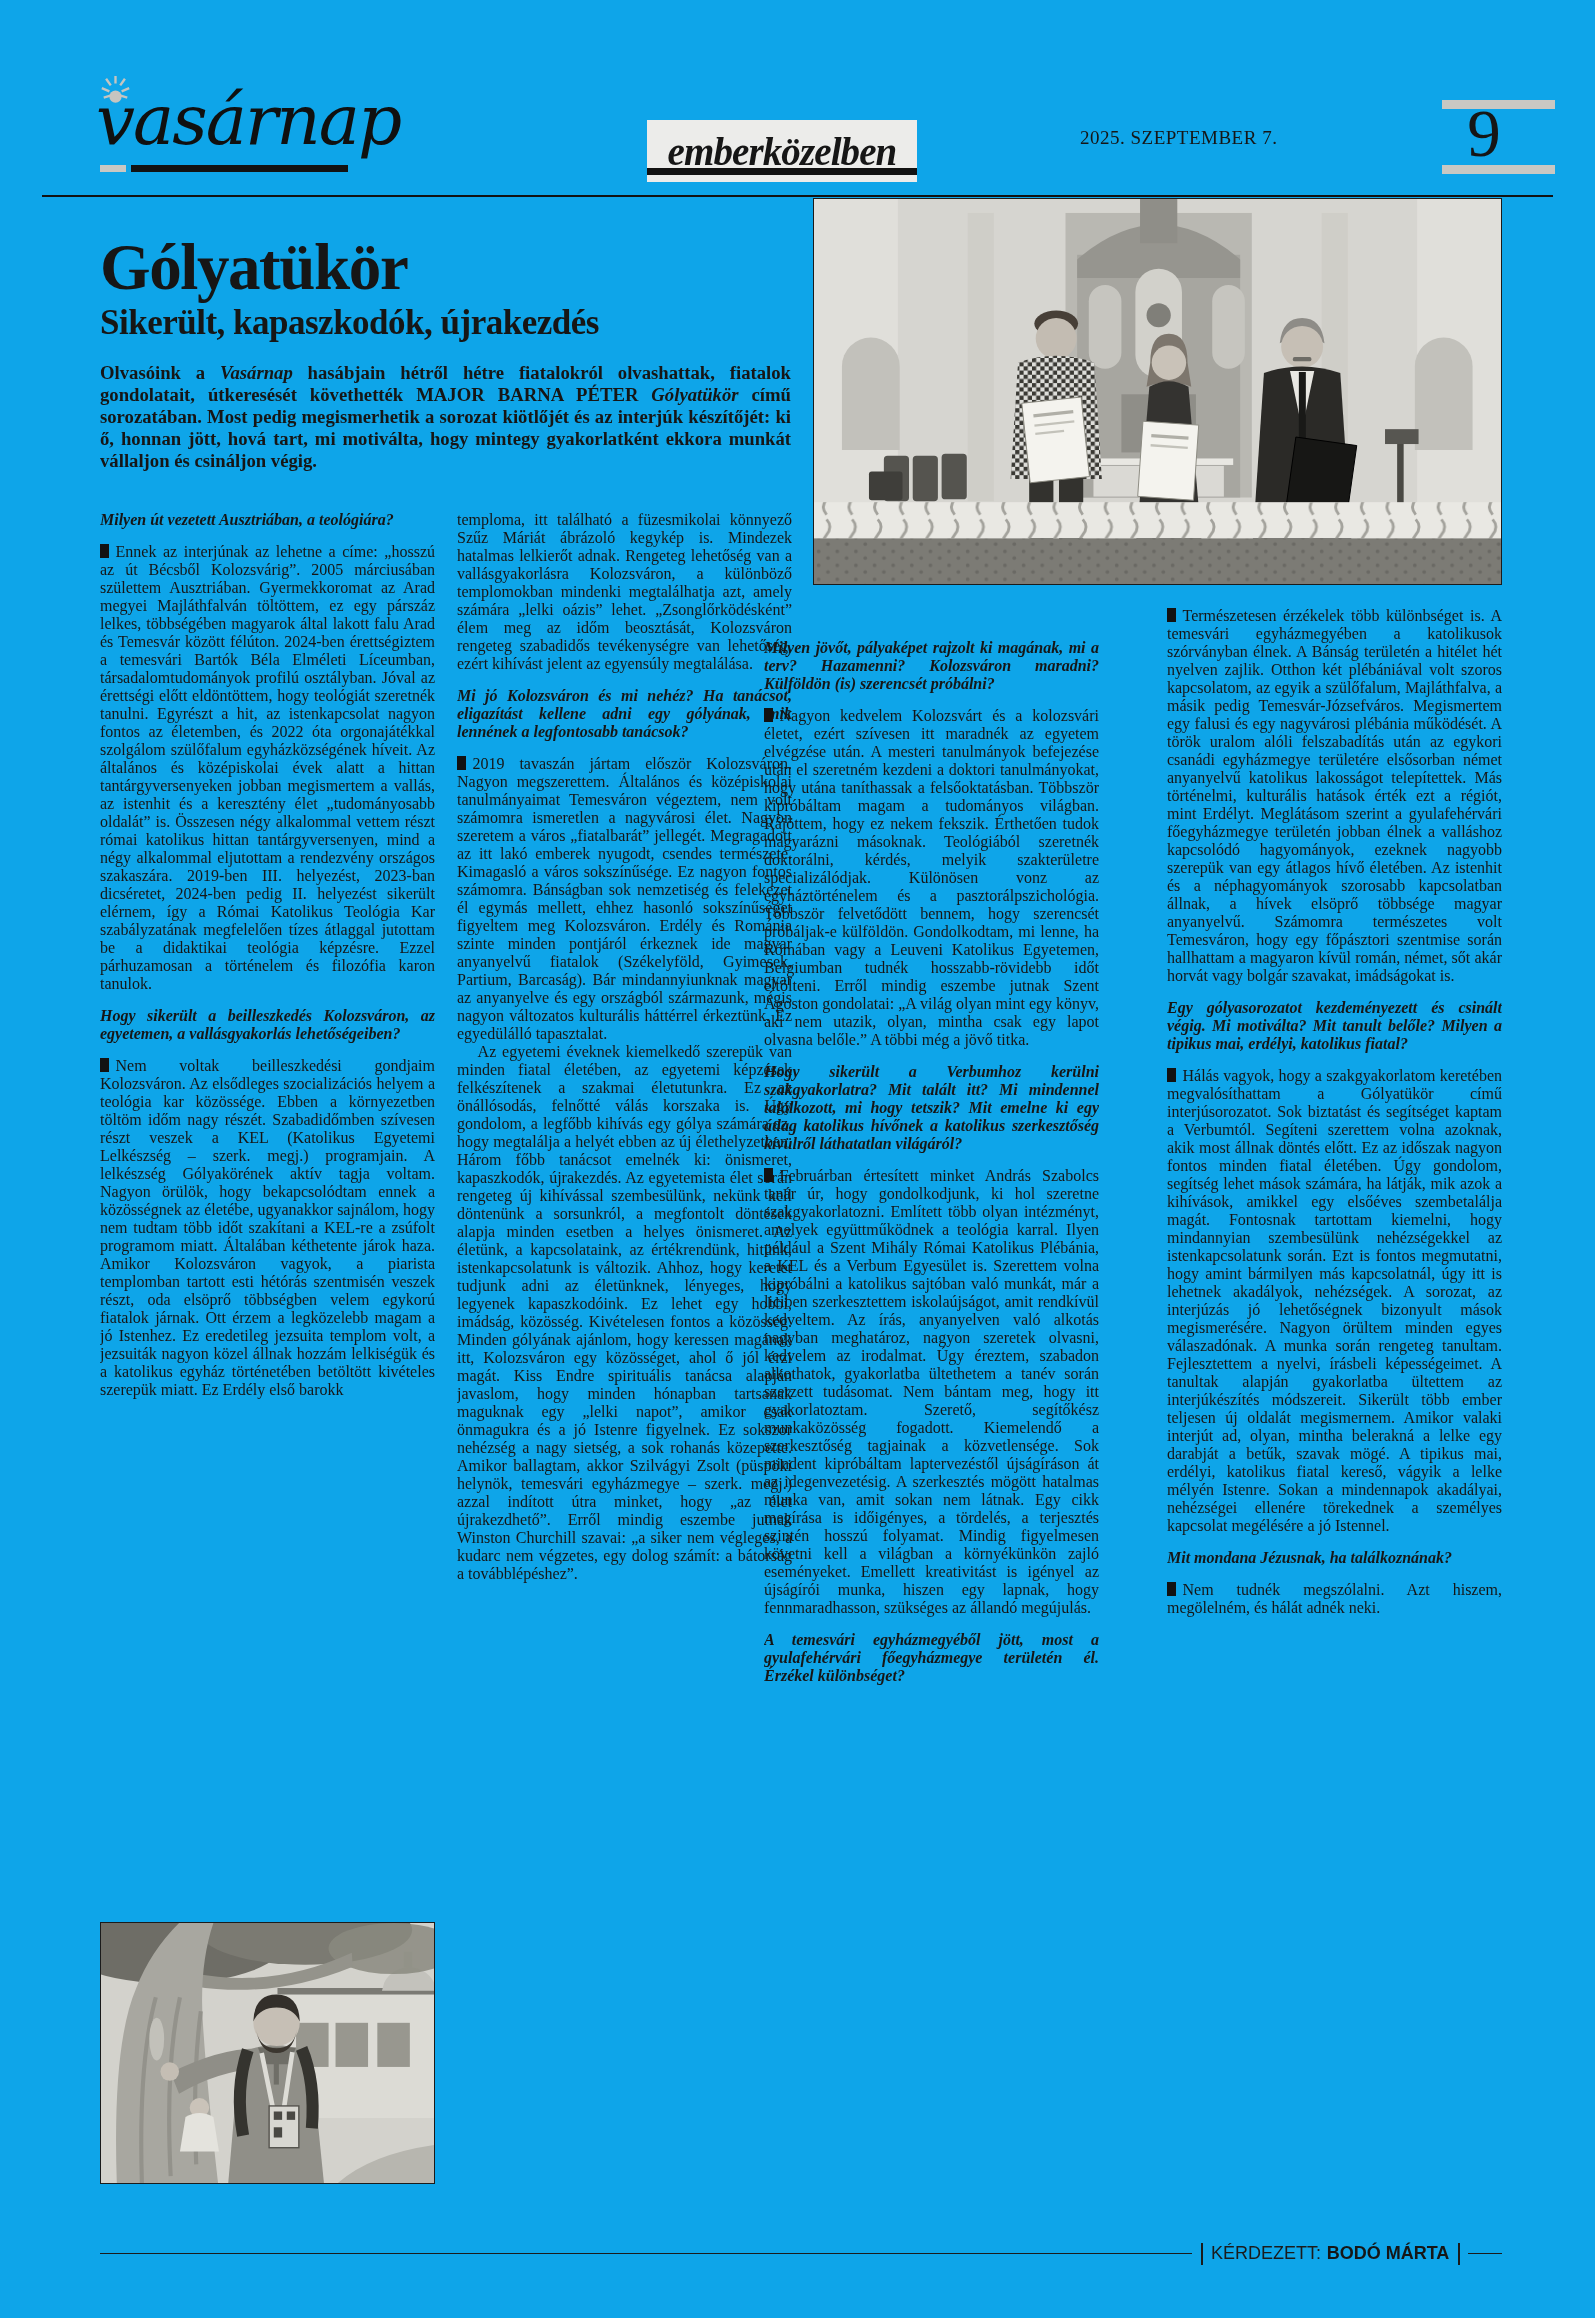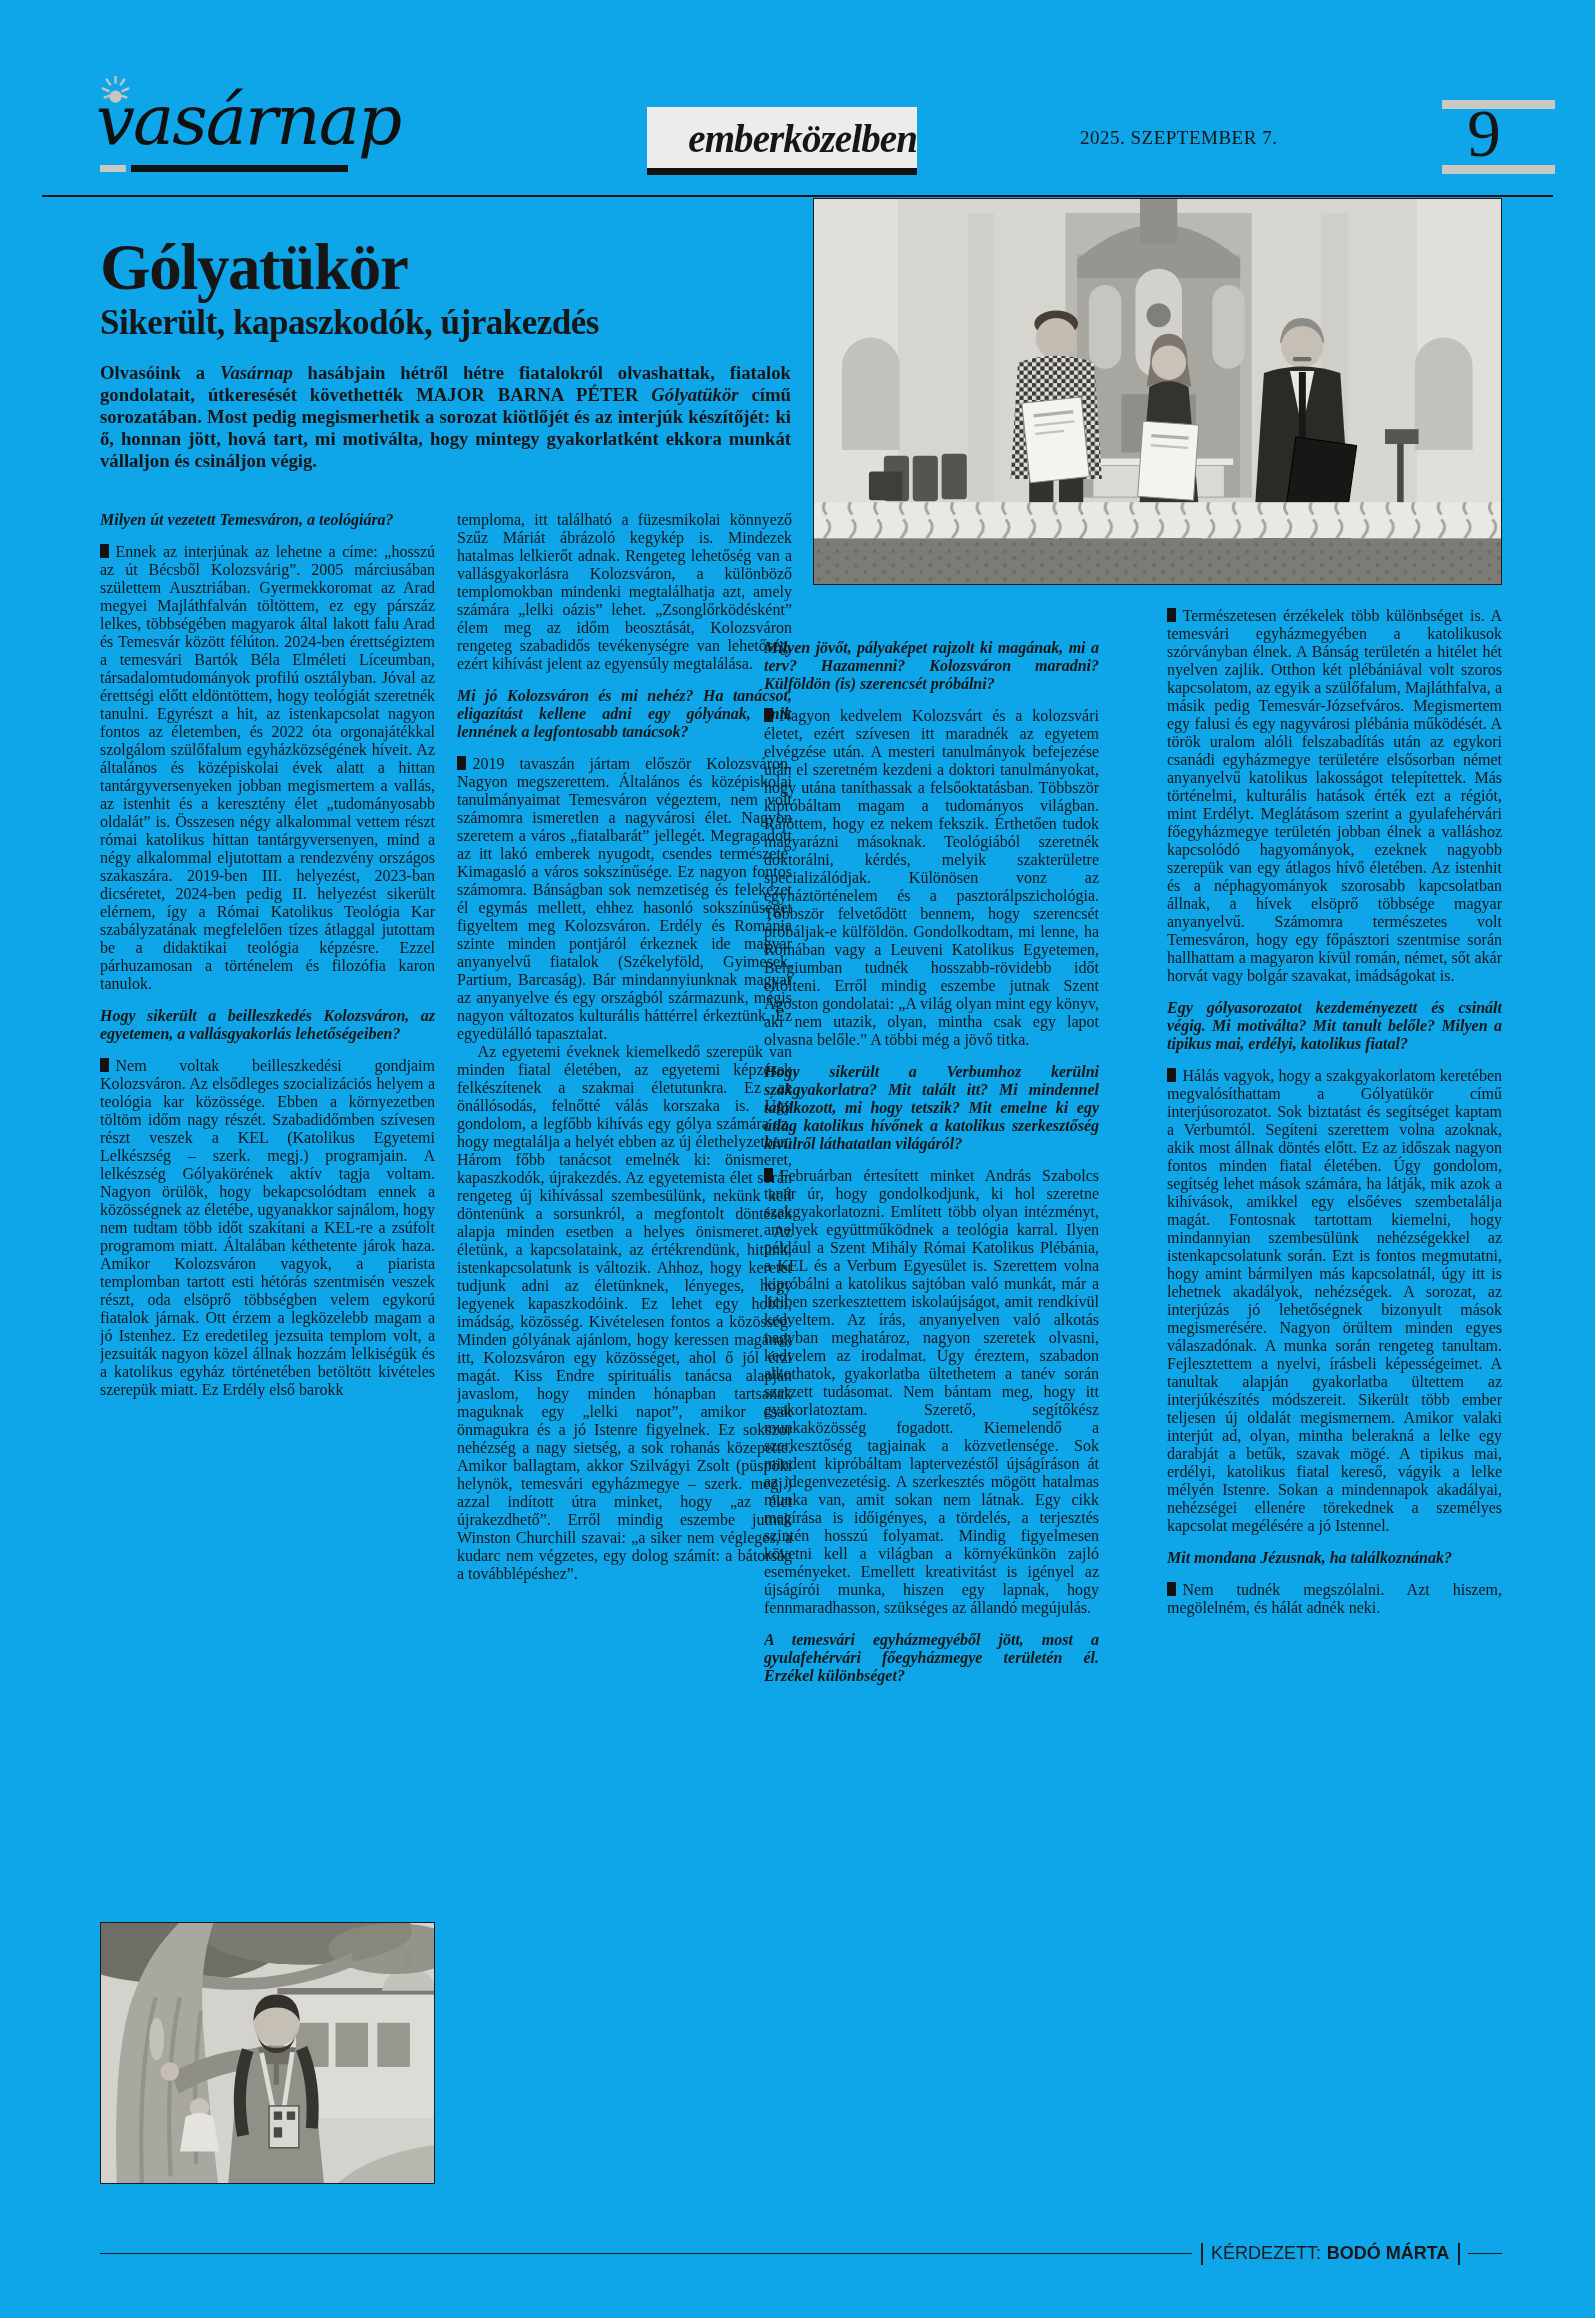--- a/index.html
+++ b/index.html
@@ -4,22 +4,22 @@
 <style>
   html,body{margin:0;padding:0;background:#888;}
   #page{position:relative;width:1595px;height:2319px;background:#0ea5e9;color:#161616;
         font-family:"Liberation Serif",serif;overflow:hidden;padding-left:12px;}
   
   .logo{position:absolute;left:96px;top:83px;font-style:italic;font-size:69px;line-height:75px;
         letter-spacing:-1.9px;color:#101010;font-family:"DejaVu Serif",serif;}
   .logo-sun{position:absolute;left:99px;top:74px;width:33px;height:33px;}
   .logo-bar-gray{position:absolute;left:100px;top:165px;width:26px;height:6.5px;background:#c9c8c3;}
   .logo-bar-black{position:absolute;left:131px;top:165px;width:217px;height:6.5px;background:#121212;}
-  .section-box{position:absolute;left:647px;top:107px;width:270px;height:62px;background:#ececea;
-        display:flex;align-items:center;justify-content:flex-end;}
+  .section-box{position:absolute;left:647px;top:120px;width:270px;height:62px;background:#ececea;
+        display:flex;align-items:center;justify-content:center;}
   .section-box span{font-style:italic;font-weight:bold;font-size:39px;letter-spacing:-0.9px;}
   .section-bar{position:absolute;left:647px;top:168px;width:270px;height:6.5px;background:#121212;}
   .issue-date{position:absolute;left:1080px;top:127px;width:327px;
         font-weight:normal;font-size:19px;letter-spacing:0.5px;}
   .pagenum-bar{position:absolute;left:1442px;width:113px;height:9.3px;background:#c9c8c3;}
   .pagenum{position:absolute;left:1442px;top:102px;width:84px;text-align:center;
         font-size:67px;line-height:62px;font-family:"Liberation Serif",serif;}
   .header-rule{position:absolute;left:42px;top:195px;width:1511px;height:2.3px;background:#121212;}
   
   .title{position:absolute;left:100px;top:232px;font-size:65px;line-height:70px;font-weight:bold;
@@ -208,21 +208,21 @@
       <path d="M346,280 l24,118 M412,278 l-18,120" stroke="#dddcd6" stroke-width="10" fill="none"></path>
       <rect x="362" y="394" width="64" height="90" fill="#d8d7d1" stroke="#55544e" stroke-width="3"></rect>
       <rect x="372" y="406" width="18" height="18" fill="#4a4944"></rect>
       <rect x="400" y="406" width="18" height="18" fill="#4a4944"></rect>
       <rect x="372" y="440" width="18" height="22" fill="#4a4944"></rect>
       <path d="M510,560 q70,-62 207,-82 v82 z" fill="#b7b6af"></path>
     </svg>
   </figure>
 
   <div id="col1" class="col">
-      <p class="q">Milyen út vezetett Temesváron, a teológiára?</p>
+      <p class="q">Milyen út vezetett Ausztriában, a teológiára?</p>
       <p class="a"><span class="amark"></span>Ennek az interjúnak az lehetne a címe: „hosszú az út Bécsből Kolozsvárig”. 2005 márciusában születtem Ausztriában. Gyermekkoromat az Arad megyei Majláthfalván töltöttem, ez egy párszáz lelkes, többségében magyarok által lakott falu Arad és Temesvár között félúton. 2024-ben érettségiztem a temesvári Bartók Béla Elméleti Líceumban, társadalomtudományok profilú osztályban. Jóval az érettségi előtt eldöntöttem, hogy teológiát szeretnék tanulni. Egyrészt a hit, az istenkapcsolat nagyon fontos az életemben, és 2022 óta orgonajátékkal szolgálom szülőfalum egyházközségének híveit. Az általános és középiskolai évek alatt a hittan tantárgyversenyeken jobban megismertem a vallás, az istenhit és a keresztény élet „tudományosabb oldalát” is. Összesen négy alkalommal vettem részt római katolikus hittan tantárgyversenyen, mind a négy alkalommal eljutottam a rendezvény országos szakaszára. 2019-ben III. helyezést, 2023-ban dicséretet, 2024-ben pedig II. helyezést sikerült elérnem, így a Római Katolikus Teológia Kar szabályzatának megfelelően tízes átlaggal jutottam be a didaktikai teológia képzésre. Ezzel párhuzamosan a történelem és filozófia karon tanulok.</p>
       <p class="q">Hogy sikerült a beilleszkedés Kolozsváron, az egyetemen, a vallásgyakorlás lehetőségeiben?</p>
       <p class="a"><span class="amark"></span>Nem voltak beilleszkedési gondjaim Kolozsváron. Az elsődleges szocializációs helyem a teológia kar közössége. Ebben a környezetben töltöm időm nagy részét. Szabadidőmben szívesen részt veszek a KEL (Katolikus Egyetemi Lelkészség – szerk. megj.) programjain. A lelkészség Gólyakörének aktív tagja voltam. Nagyon örülök, hogy bekapcsolódtam ennek a közösségnek az életébe, ugyanakkor sajnálom, hogy nem tudtam több időt szakítani a KEL-re a zsúfolt programom miatt. Általában kéthetente járok haza. Amikor Kolozsváron vagyok, a piarista templomban tartott esti hétórás szentmisén veszek részt, oda elsöprő többségben velem egykorú fiatalok járnak. Ott érzem a legközelebb magam a jó Istenhez. Ez eredetileg jezsuita templom volt, a jezsuiták nagyon közel állnak hozzám lelkiségük és a katolikus egyház történetében betöltött kivételes szerepük miatt. Ez Erdély első barokk</p>
     </div>
   <div id="col2" class="col">
       <p class="cont">temploma, itt található a füzesmikolai könnyező Szűz Máriát ábrázoló kegykép is. Mindezek hatalmas lelkierőt adnak. Rengeteg lehetőség van a vallásgyakorlásra Kolozsváron, a különböző templomokban mindenki megtalálhatja azt, amely számára „lelki oázis” lehet. „Zsonglőrködésként” élem meg az időm beosztását, Kolozsváron rengeteg szabadidős tevékenységre van lehetőség, ezért kihívást jelent az egyensúly megtalálása.</p>
       <p class="q">Mi jó Kolozsváron és mi nehéz? Ha tanácsot, eligazítást kellene adni egy gólyának, mik lennének a legfontosabb tanácsok?</p>
       <p class="a"><span class="amark"></span>2019 tavaszán jártam először Kolozsváron. Nagyon megszerettem. Általános és középiskolai tanulmányaimat Temesváron végeztem, nem volt számomra ismeretlen a nagyvárosi élet. Nagyon szeretem a város „fiatalbarát” jellegét. Megragadott az itt lakó emberek nyugodt, csendes természete. Kimagasló a város sokszínűsége. Ez nagyon fontos számomra. Bánságban sok nemzetiség és felekezet él egymás mellett, ehhez hasonló sokszínűséget figyeltem meg Kolozsváron. Erdély és Románia szinte minden pontjáról érkeznek ide magyar anyanyelvű fiatalok (Székelyföld, Gyimesek, Partium, Barcaság). Bár mindannyiunknak magyar az anyanyelve és egy országból származunk, mégis nagyon változatos kulturális háttérrel érkeztünk. Ez egyedülálló tapasztalat.</p>
       <p class="pi">Az egyetemi éveknek kiemelkedő szerepük van minden fiatal életében, az egyetemi képzések felkészítenek a szakmai életutunkra. Ez az önállósodás, felnőtté válás korszaka is. Úgy gondolom, a legfőbb kihívás egy gólya számára az, hogy megtalálja a helyét ebben az új élethelyzetben. Három főbb tanácsot emelnék ki: önismeret, kapaszkodók, újrakezdés. Az egyetemista élet során rengeteg új kihívással szembesülünk, nekünk kell döntenünk a sorsunkról, a megfontolt döntések alapja minden esetben a helyes önismeret. Az életünk, a kapcsolataink, az értékrendünk, hitünk, istenkapcsolatunk is változik. Ahhoz, hogy keretet tudjunk adni az életünknek, lényeges, hogy legyenek kapaszkodóink. Ez lehet egy hobbi, imádság, közösség. Kivételesen fontos a közösség. Minden gólyának ajánlom, hogy keressen magának itt, Kolozsváron egy közösséget, ahol ő jól érzi magát. Kiss Endre spirituális tanácsa alapján javaslom, hogy minden hónapban tartsanak maguknak egy „lelki napot”, amikor csak önmagukra és a jó Istenre figyelnek. Ez sokszor nehézség a nagy sietség, a sok rohanás közepette. Amikor ballagtam, akkor Szilvágyi Zsolt (püspöki helynök, temesvári egyházmegye – szerk. megj.) azzal indított útra minket, hogy „az élet újrakezdhető”. Erről mindig eszembe jutnak Winston Churchill szavai: „a siker nem végleges, a kudarc nem végzetes, egy dolog számít: a bátorság a továbblépéshez”.</p>
     </div>

